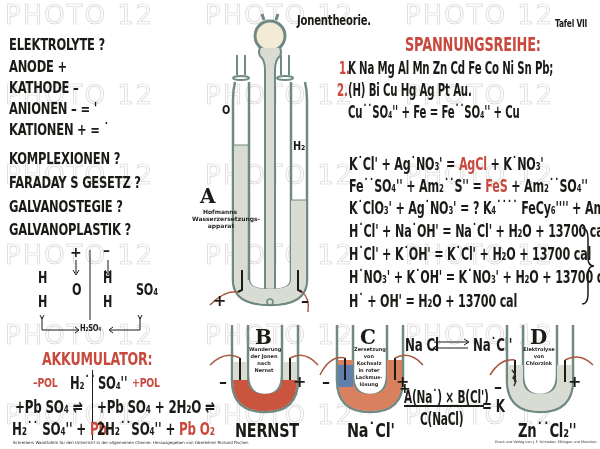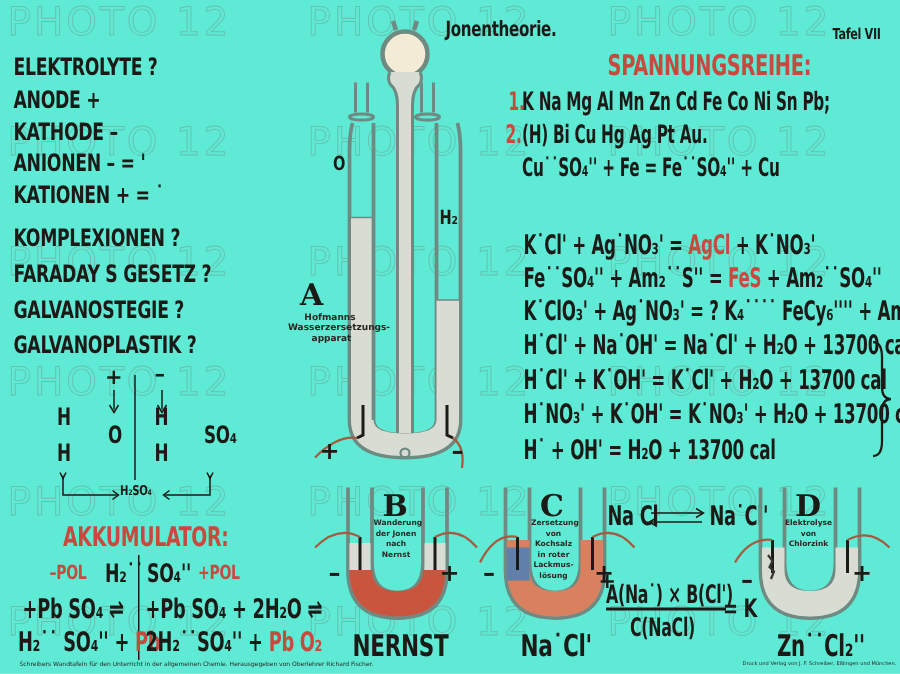--- a/index.html
+++ b/index.html
@@ -1,17 +1,17 @@
 <!DOCTYPE html>
 <html><head>
 <meta charset="utf-8">
 <style>
   * { margin:0; padding:0; box-sizing:border-box; }
   body { width:600px; height:449px; overflow:hidden; background:#f3ead6; font-family:"Liberation Sans", sans-serif; }
-  #poster { position:relative; width:600px; height:449px; background:#5eead4; overflow:hidden; }
+  #poster { position:relative; width:600px; height:449px; background:#ffffff; overflow:hidden; }
   .cond { font-family:"DejaVu Sans", sans-serif; font-weight:bold; color:#1c1a17; transform-origin:left top; white-space:nowrap; position:absolute; letter-spacing:-0.3px; }
   .red { color:#c8493d; }
   .q-item { font-size:16px; transform:scaleX(0.72); line-height:1; }
   .eq { font-size:15px; transform:scaleX(0.62); line-height:1; }
   .small { font-family:"DejaVu Sans", sans-serif; color:#2a2622; position:absolute; white-space:nowrap; }
   .wm { position:absolute; font-family:"DejaVu Sans", sans-serif; font-size:26px; color:transparent; -webkit-text-stroke:0.6px rgba(120,115,105,0.35); letter-spacing:2px; pointer-events:none; }
   svg { position:absolute; overflow:visible; }
 </style>
 </head>
 <body>

